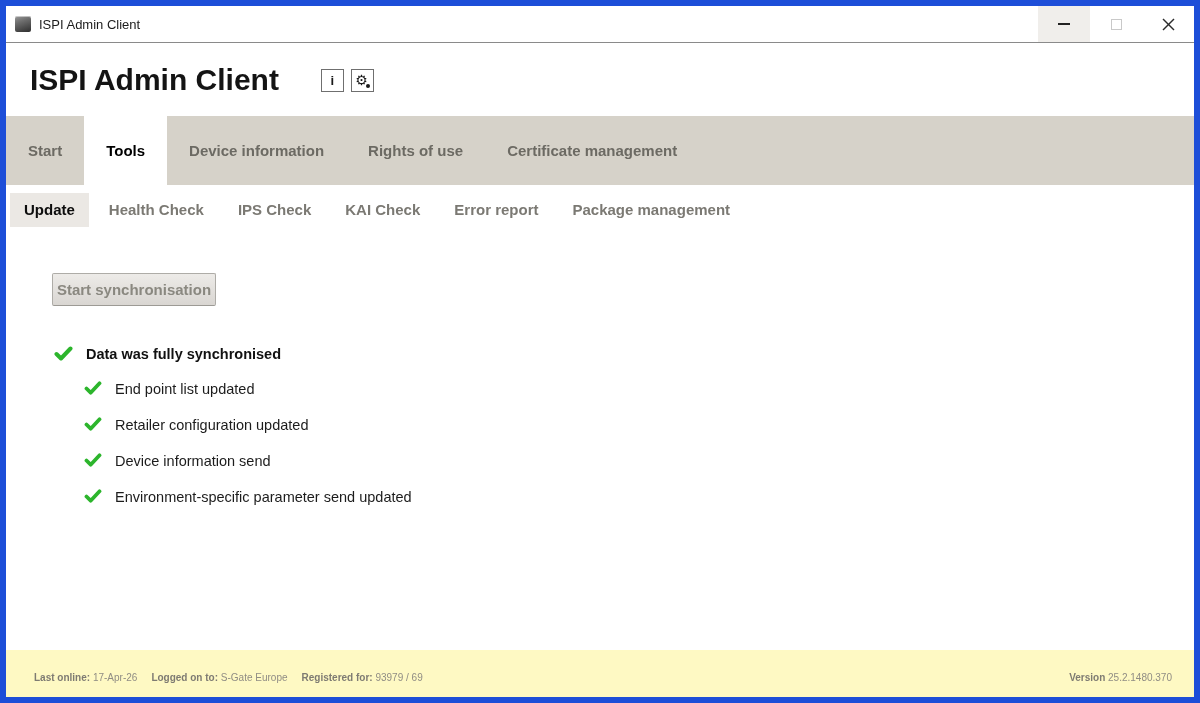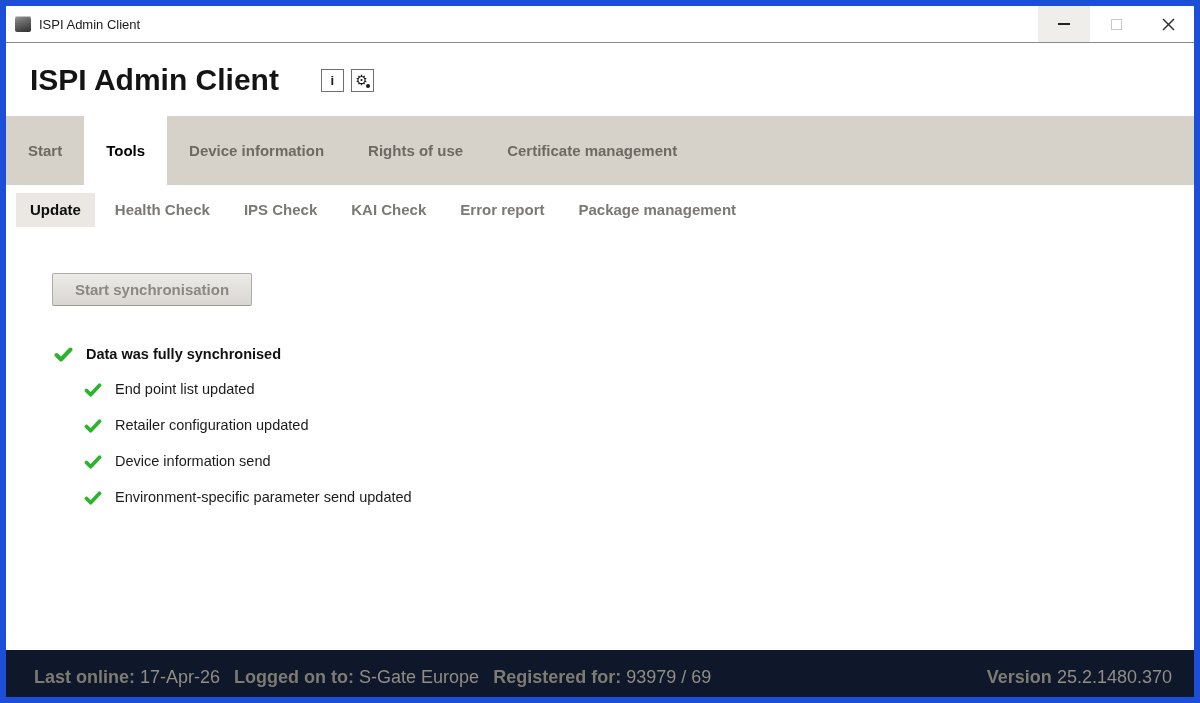--- a/index.html
+++ b/index.html
@@ -67,57 +67,57 @@
     font-size: 15px; font-weight: bold; color: #6c6a63;
     cursor: pointer; white-space: nowrap;
   }
   .tab.active { background: #fff; color: #000; }
 
   
   .subtabbar {
     flex: 0 0 46px;
     background: #fff;
     display: flex; align-items: flex-start;
-    padding: 8px 0 0 10px;
+    padding: 8px 0 0 4px;
     text-align: right;
   }
   .subtab {
     padding: 0 14px; margin-right: 6px; line-height: 34px;
     font-size: 15px; font-weight: bold; color: #7b7973;
     cursor: pointer; white-space: nowrap;
   }
   .subtab.active { background: #ebe8e4; color: #0d0d0d; }
 
   
   .content { flex: 1 1 auto; background: #fff; }
   .sync-btn {
     display: block;
     margin: 42px 0 0 46px;
-    width: 200px; height: 33px;
+    width: 164px; height: 33px;
     background: linear-gradient(#edebe8, #d9d6d2);
     border: 1px solid #aeaca7; border-bottom-color: #9c9a95;
     border-radius: 2px;
     font-family: "Liberation Sans", sans-serif;
     font-size: 15px; font-weight: bold; color: #8a8880;
     cursor: pointer;
   }
   .checklist { margin: 40px 0 0 48px; }
-  .check-row { display: flex; align-items: flex-end; margin-bottom: 20px; }
+  .check-row { display: flex; align-items: flex-start; margin-bottom: 20px; }
   .check-row .check-icon { flex: 0 0 auto; margin-right: 13px; display: block; }
   .check-row.main { font-size: 14.5px; font-weight: bold; color: #111; }
   .check-row.sub { margin-left: 30px; font-size: 14.5px; color: #1c1c1c; }
   .check-row.main { margin-bottom: 19px; }
 
   
   .footer {
     flex: 0 0 47px;
-    background: #0f172a;
+    background: #fef9c3;
     display: flex; align-items: center; justify-content: space-between;
     padding: 8px 22px 0 28px;
-    font-size: 18px;
+    font-size: 10px;
   }
   .footer-left { display: flex; align-items: center; }
   .footer-pair { margin-right: 14px; white-space: nowrap; }
   .footer-label { font-weight: bold; color: #7e7b72; }
   .footer-value { color: #908d84; }
   .footer-right { white-space: nowrap; }
 </style>
 </head>
 <body>
 

